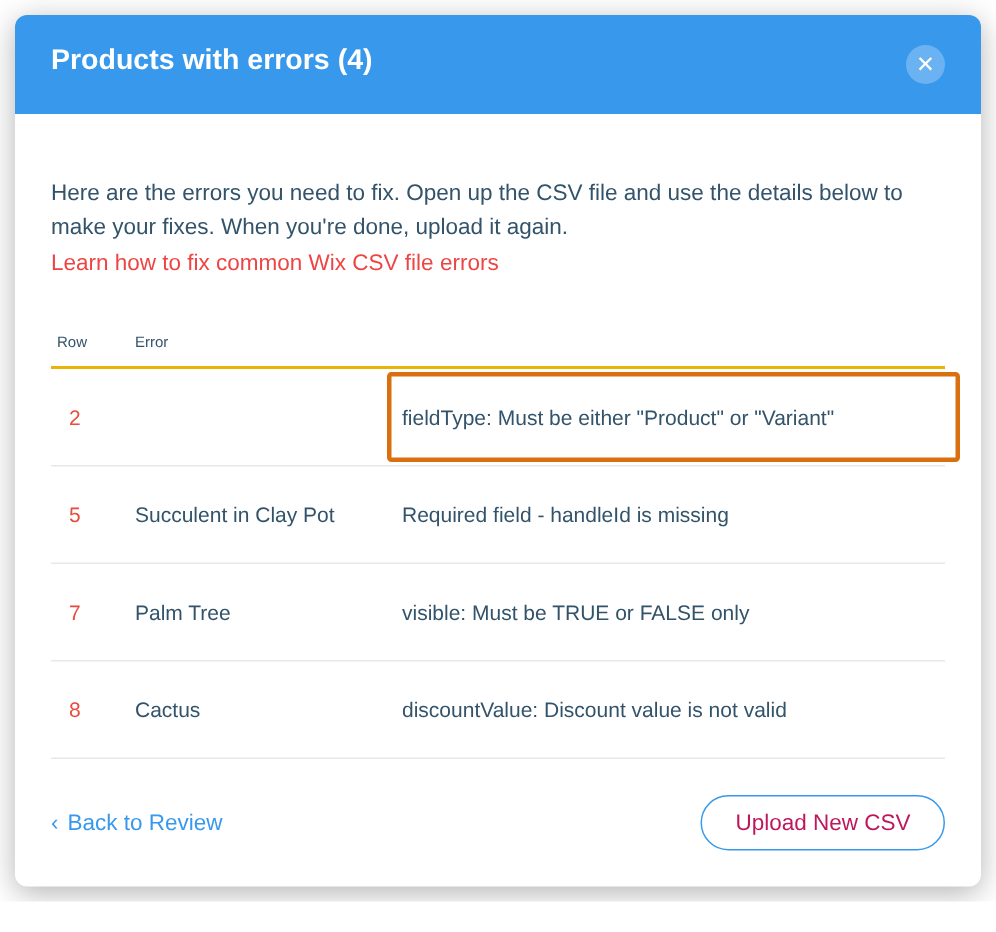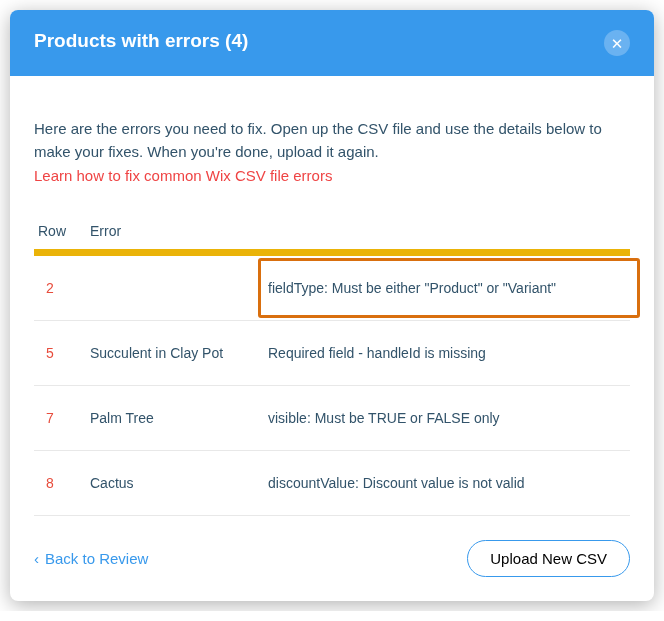--- a/index.html
+++ b/index.html
@@ -61,23 +61,23 @@
       cursor: pointer;
       display: inline-block;
     }
     .table {
       width: 100%;
       margin-top: 28px;
     }
     .table-header {
       display: flex;
       padding: 10px 0;
-      border-bottom: 7px solid #eab308;
+      border-bottom: 2px solid #eab308;
       color: #32536a;
-      font-size: 14px;
+      font-size: 10px;
       font-weight: 400;
     }
     .col-row {
       width: 56px;
       text-align: left;
       padding-left: 4px;
     }
     .col-product {
       width: 178px;
       text-align: left;
@@ -125,21 +125,21 @@
     .back-link {
       color: #3899ec;
       font-size: 15px;
       cursor: pointer;
       display: flex;
       align-items: center;
       gap: 6px;
     }
     .upload-btn {
       border: 1px solid #3899ec;
-      color: #000000;
+      color: #be185d;
       background: #fff;
       border-radius: 20px;
       padding: 9px 22px;
       font-size: 15px;
       cursor: pointer;
     }
   </style>
 </head>
 <body>
 

